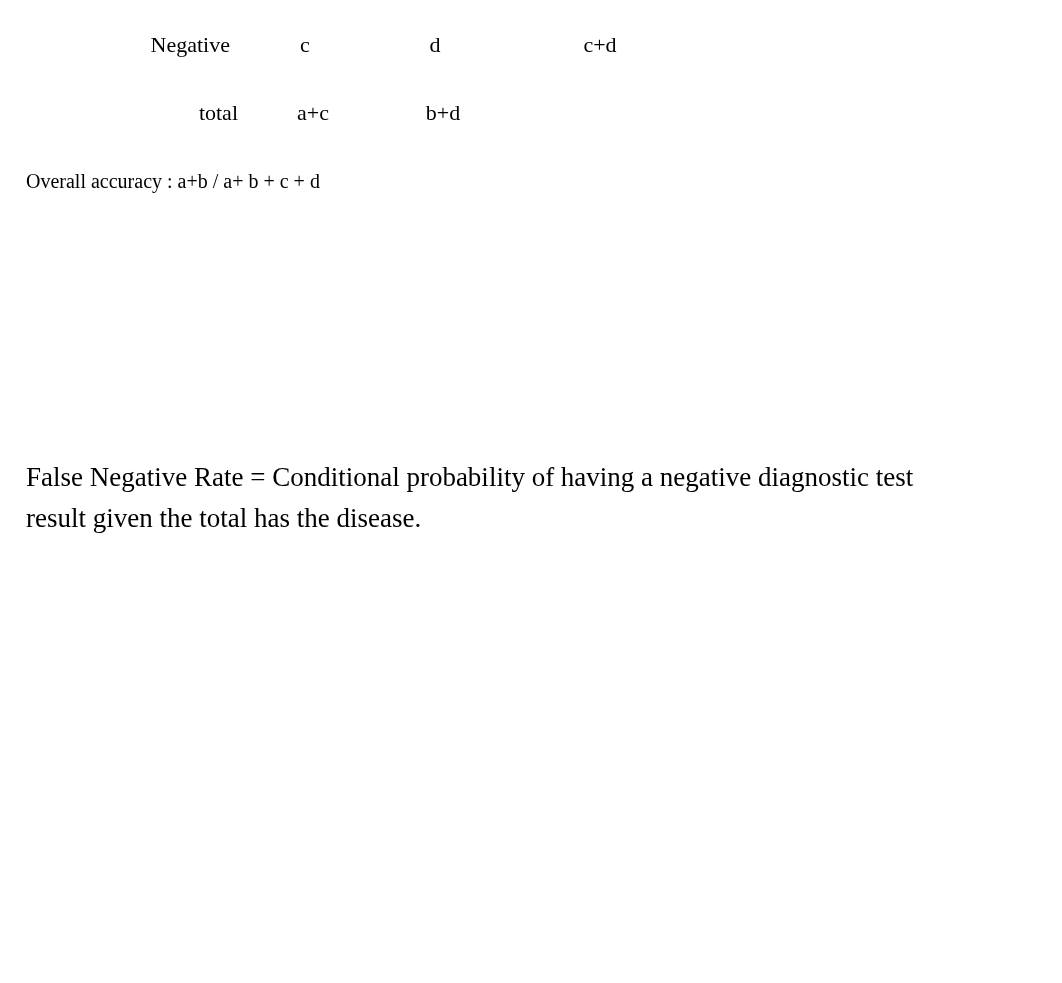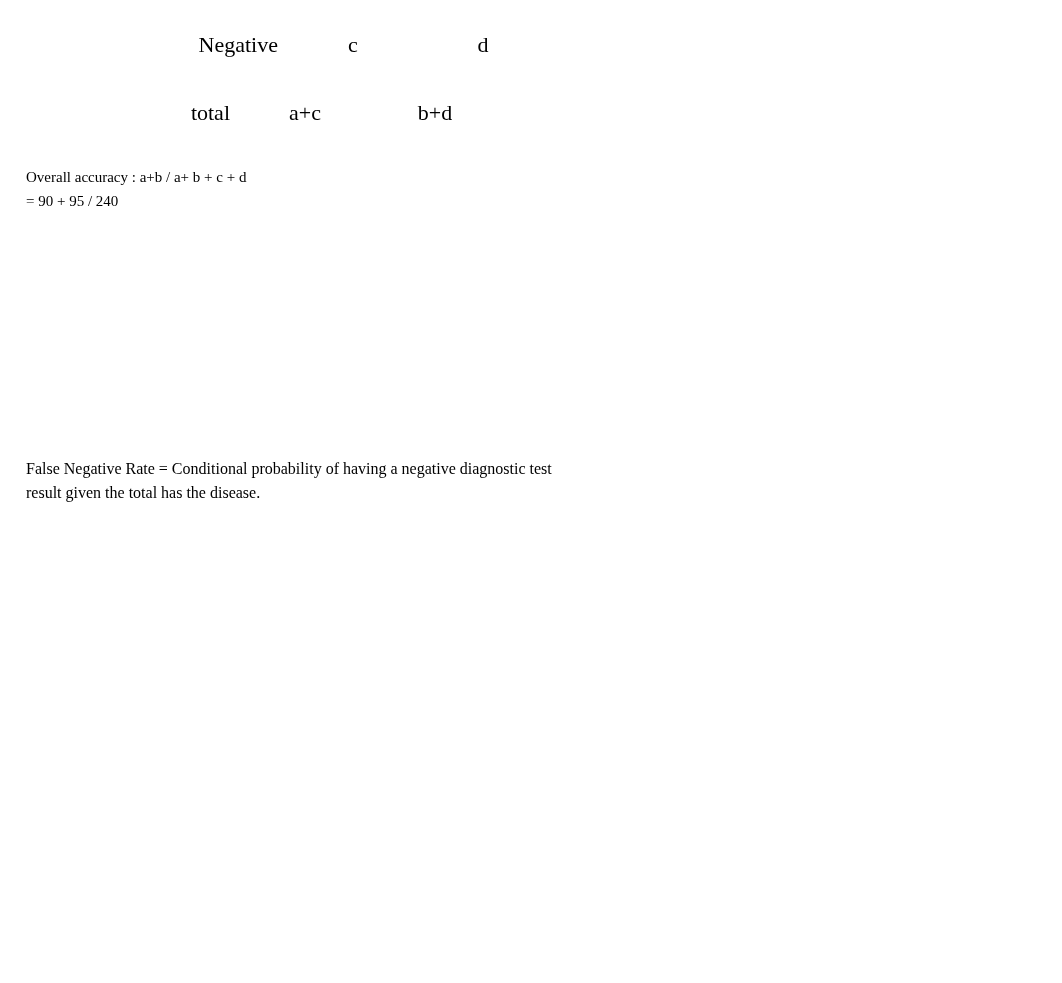--- a/index.html
+++ b/index.html
@@ -27,30 +27,30 @@
       height: 100%;
     }
 
     .row-negative {
       position: absolute;
       top: 32px;
       left: 0;
       width: 100%;
       display: flex;
       align-items: center;
-      padding-left: 48px;
     }
 
     .row-total {
       position: absolute;
       top: 100px;
       left: 0;
       width: 100%;
       display: flex;
       align-items: center;
+      padding-left: 8px;
     }
 
     .col-label {
       width: 240px;
       text-align: right;
       padding-right: 10px;
     }
 
     .col-c {
       width: 130px;
@@ -72,55 +72,55 @@
       font-family: Georgia, serif;
     }
 
     .overall-accuracy-section {
       position: absolute;
       top: 165px;
       left: 26px;
     }
 
     .accuracy-line {
-      font-size: 15px;
+      font-size: 20px;
       line-height: 1.6;
       font-family: Georgia, serif;
     }
 
     .fnr-section {
       position: absolute;
       top: 457px;
       left: 26px;
       width: 950px;
-      font-size: 16px;
+      font-size: 27px;
       font-family: Georgia, serif;
       line-height: 1.5;
     }
   </style>
 </head>
 <body>
 
 <div class="content-area">
 
   <div class="row-negative">
     <div class="col-label cell-text">Negative</div>
     <div class="col-c cell-text">c</div>
     <div class="col-d cell-text">d</div>
+    <div class="col-cd cell-text">c+d</div>
   </div>
 
   <div class="row-total">
     <div class="col-label cell-text">total</div>
     <div class="col-c cell-text">a+c</div>
     <div class="col-d cell-text">b+d</div>
   </div>
 
   <div class="overall-accuracy-section">
     <div class="accuracy-line">Overall accuracy    : a+b   /  a+ b + c + d</div>
-    <div class="accuracy-line">= 90 + 95    /   240</div>
   </div>
 
   <div class="fnr-section">
     <div>False Negative Rate       = Conditional probability of having a    negative diagnostic test</div>
     <div>result given the total     has the disease.</div>
   </div>
 
 </div>
 
 </body></html>

